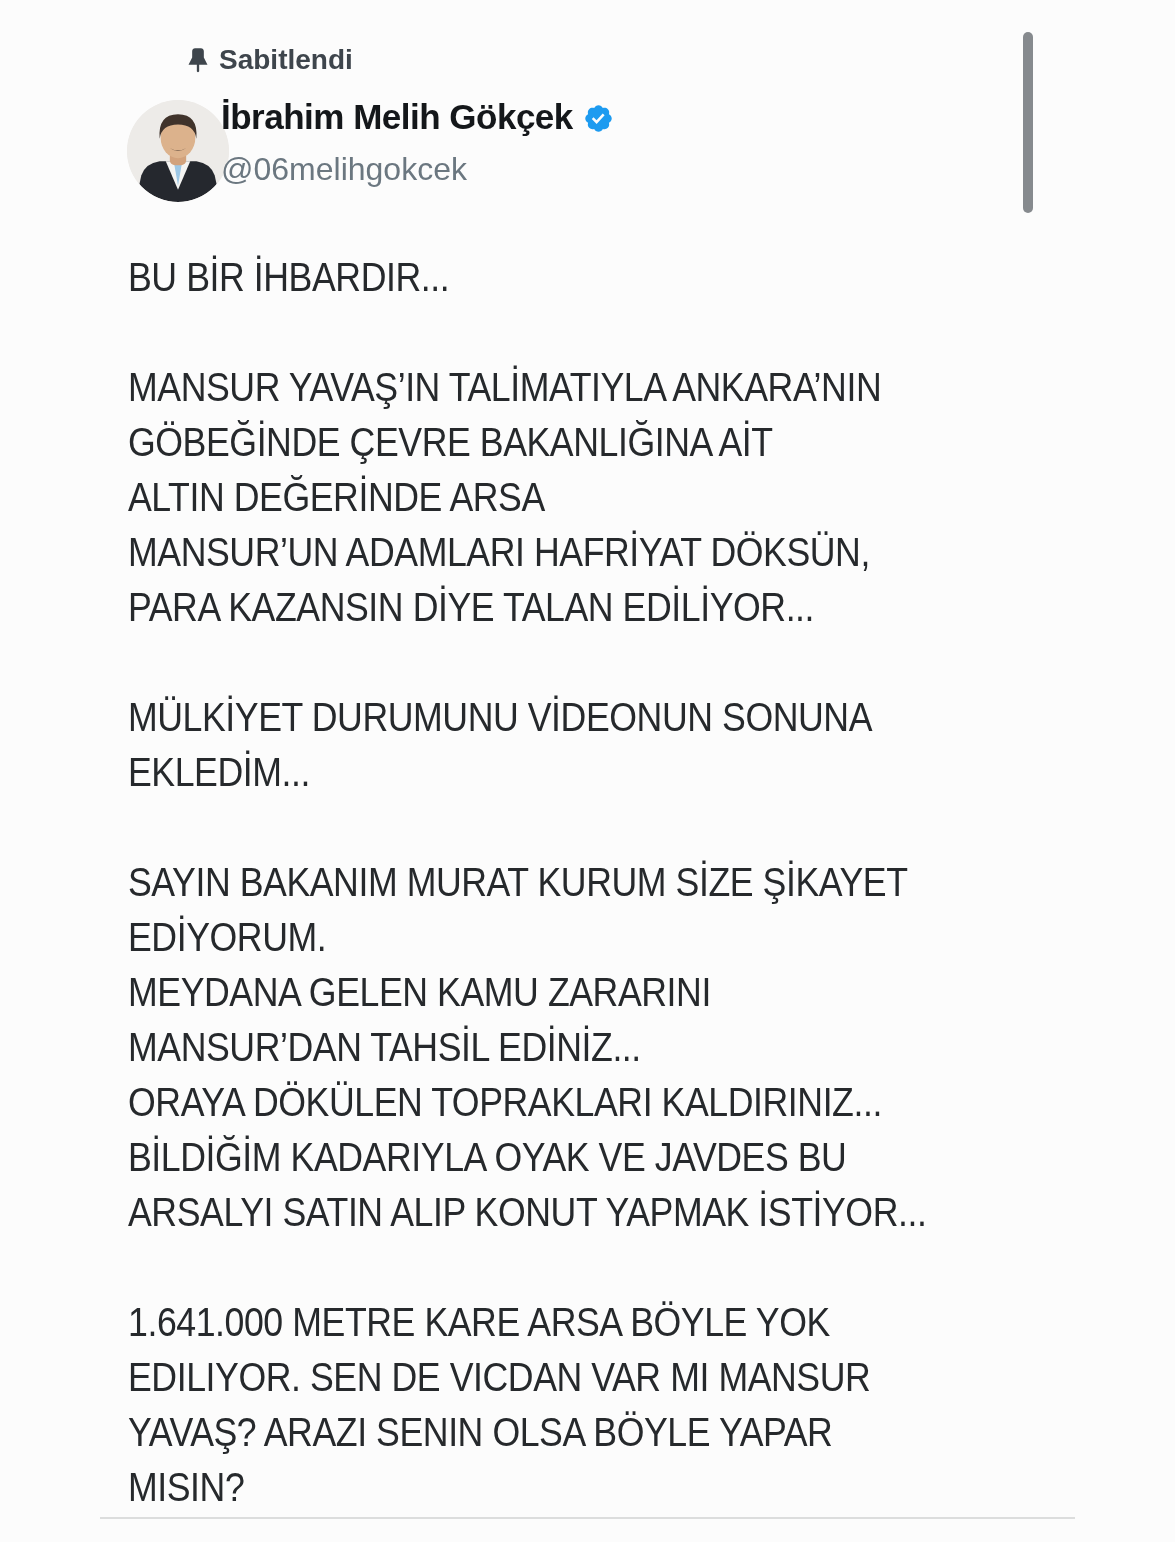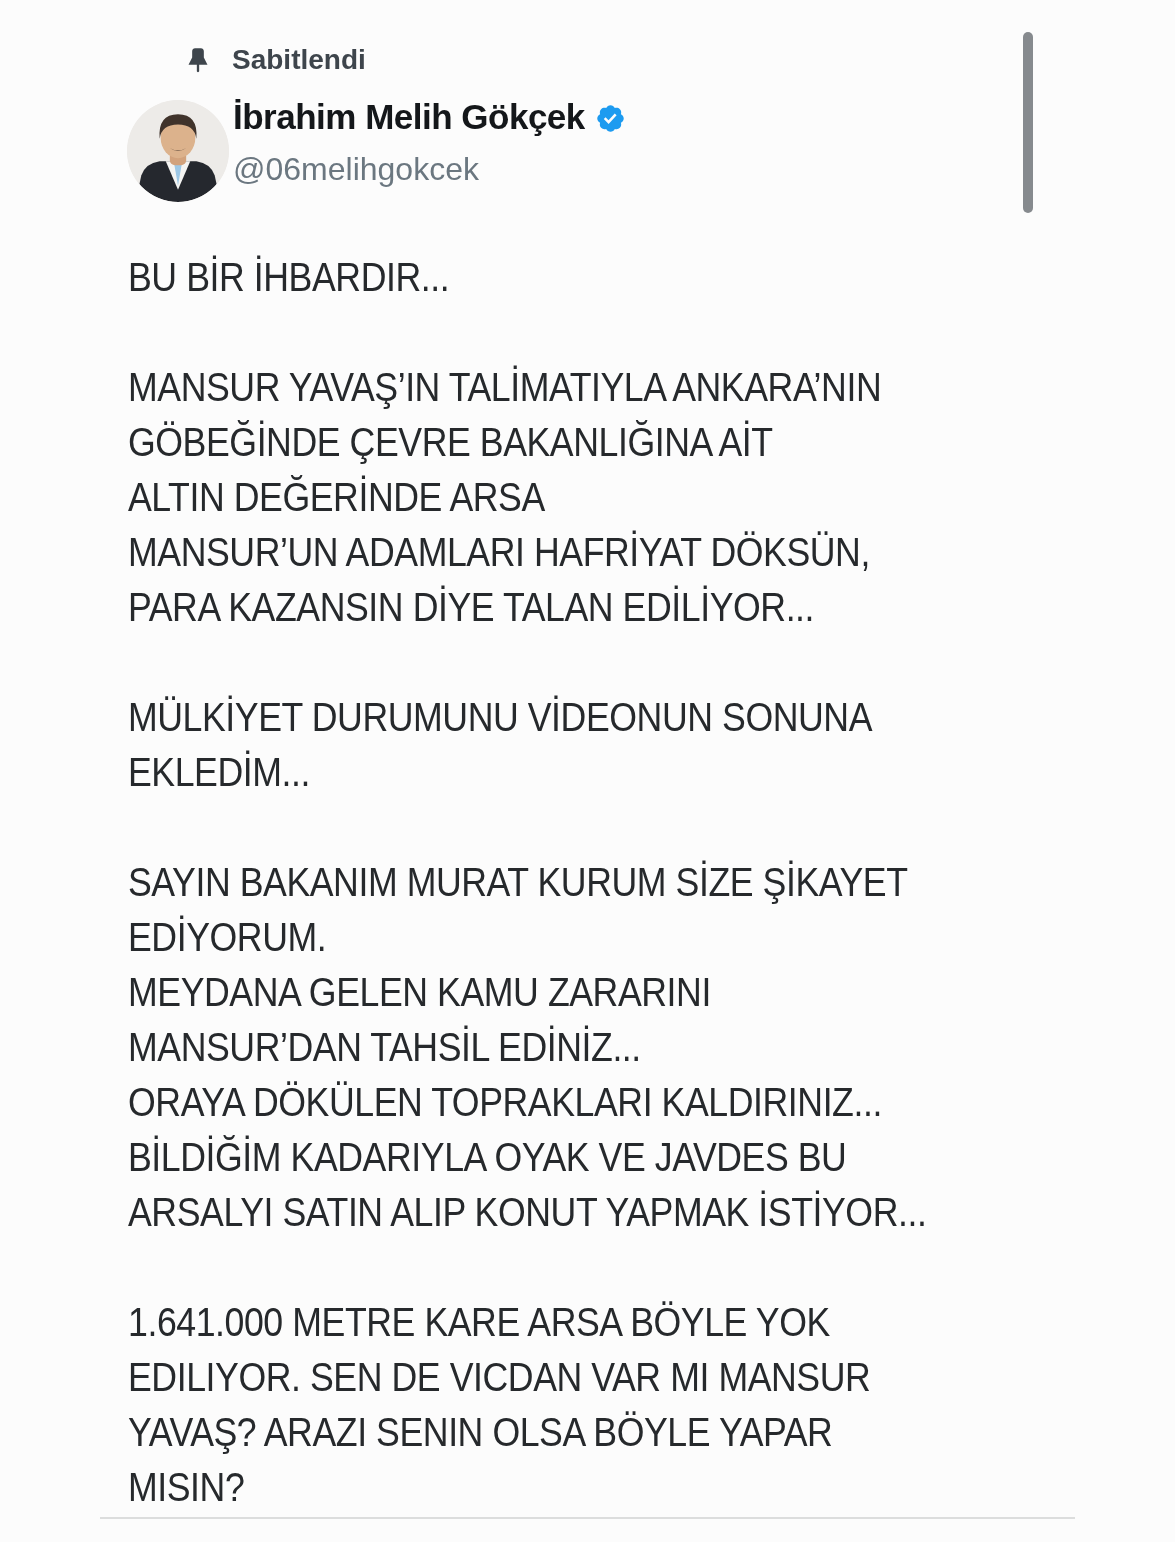--- a/index.html
+++ b/index.html
@@ -16,35 +16,35 @@
   }
   
   .scrollbar-thumb {
     position:absolute; left:1023px; top:32px;
     width:10px; height:181px;
     background:#868a8e; border-radius:6px;
   }
   
   .pinned-row {
     position:absolute; left:184px; top:44px;
-    display:flex; align-items:center; gap:20px;
+    display:flex; align-items:center; gap:7px;
   }
   .pin-icon svg { width:28px; height:32px; display:block; }
   .pinned-label {
     font-size:28px; font-weight:bold; color:#3e454c;
   }
   
   .avatar {
     position:absolute; left:127px; top:100px;
     width:102px; height:102px; border-radius:50%;
     overflow:hidden; background:#eceae7;
   }
   .avatar svg { width:102px; height:102px; display:block; }
   
-  .user-block { position:absolute; left:233px; top:97px; }
+  .user-block { position:absolute; left:221px; top:97px; }
   .name-row { display:flex; align-items:center; gap:10px; }
   .display-name {
     font-size:35px; font-weight:bold; color:#14171a;
     letter-spacing:-0.5px; white-space:nowrap;
   }
   .verified-badge svg { width:31px; height:31px; display:block; margin-top:2px; }
   .handle {
     font-size:32px; color:#6b7780; margin-top:14px; white-space:nowrap;
   }
   

